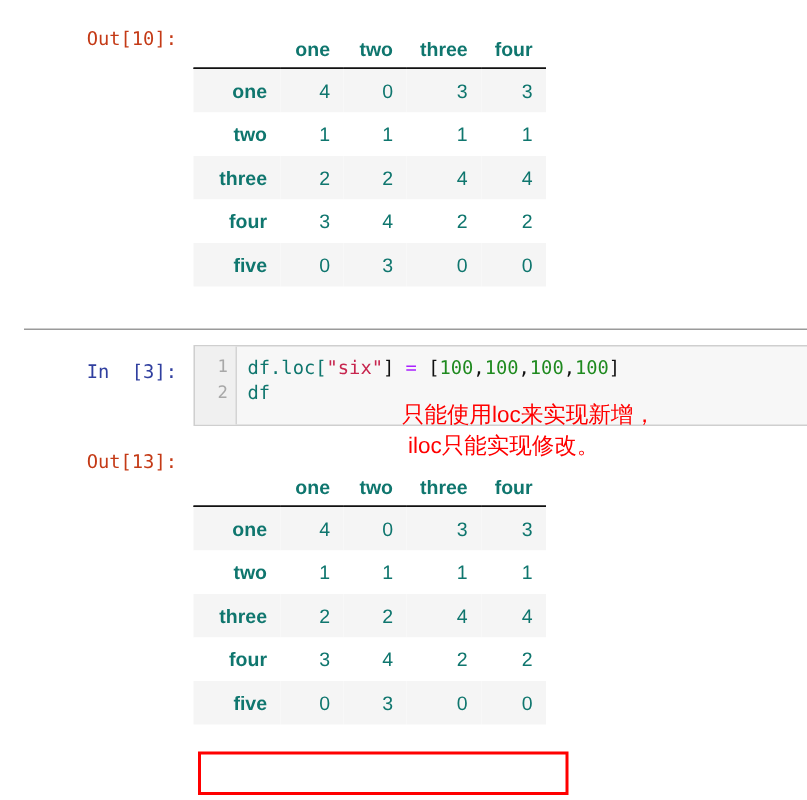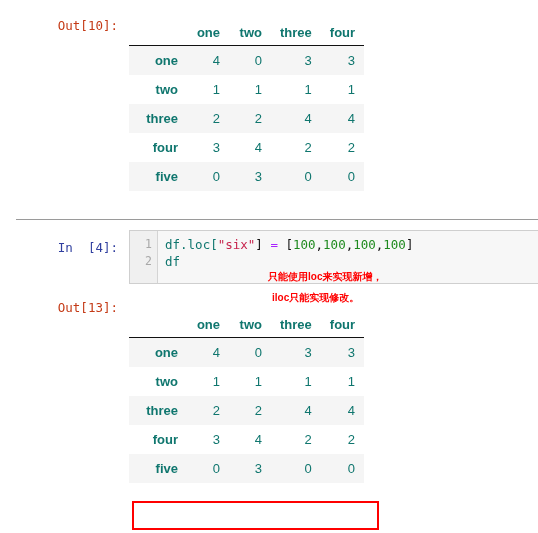--- a/index.html
+++ b/index.html
@@ -128,23 +128,23 @@
   .tok-num  { color: #1f8a1f; }
   .tok-op   { color: #aa22ff; }
   .tok-brk  { color: #111111; }
   .tok-name { color: #0f766e; }
 
   
   .annotation {
     position: absolute;
     color: #ff0000;
     font-family: "Liberation Sans", sans-serif;
-    font-size: 10px;
+    font-size: 15px;
     line-height: 21px;
-    font-weight: 700;
+    font-weight: 400;
     white-space: pre;
     text-align: left;
   }
 
   
   .redbox {
     position: absolute;
     border: 2.5px solid #ff0000;
     background: transparent;
     pointer-events: none;
@@ -203,21 +203,21 @@
           <td>3</td>
           <td>0</td>
           <td>0</td>
         </tr>
       </tbody>
     </table>
   </div>
 
   <div class="cell-separator" style="top:219px;"></div>
 
-  <div class="prompt prompt-in" style="left:0px; top:240px;">In  [4]:</div>
+  <div class="prompt prompt-in" style="left:0px; top:240px;">In  [3]:</div>
 
   <div class="code-cell" style="left:113px; top:230px; width:425px; height:54px;">
     <div class="gutter"><span>1</span><br><span>2</span></div>
     <div class="code-area"><span class="tok-name">df.loc[</span><span class="tok-str">"six"</span><span class="tok-brk">]</span> <span class="tok-op">=</span> <span class="tok-brk">[</span><span class="tok-num">100</span><span class="tok-brk">,</span><span class="tok-num">100</span><span class="tok-brk">,</span><span class="tok-num">100</span><span class="tok-brk">,</span><span class="tok-num">100</span><span class="tok-brk">]</span>
 <span class="tok-name">df</span></div>
   </div>
 
   <div class="annotation" style="left:252px; top:266px;">只能使用loc来实现新增，</div>
   <div class="annotation" style="left:256px; top:287px;">iloc只能实现修改。</div>
 

